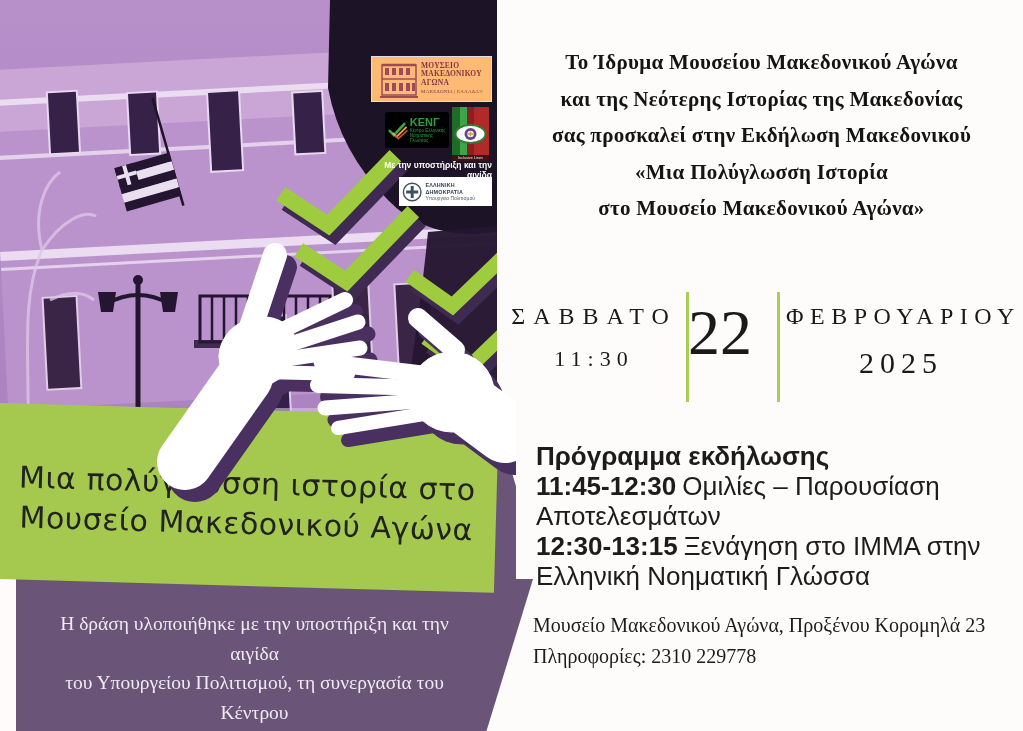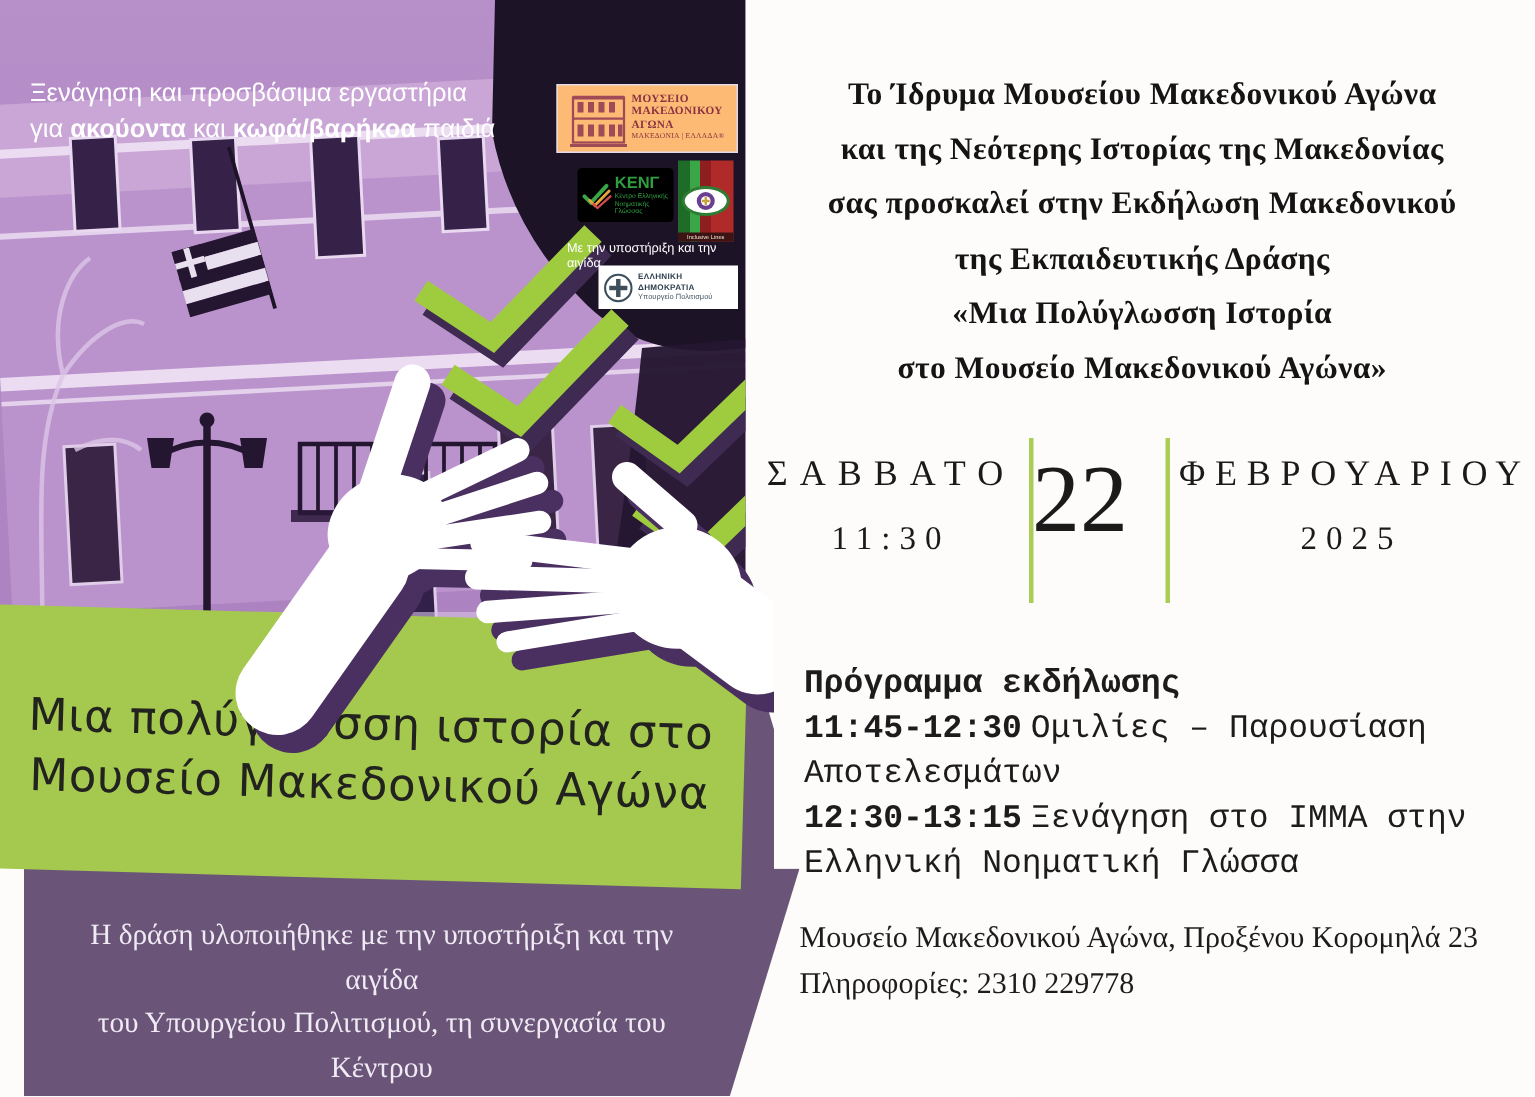--- a/index.html
+++ b/index.html
@@ -31,43 +31,43 @@
             border-radius:3px;display:flex;align-items:center;padding:2px;box-sizing:border-box;}
   .keng-text{margin-left:2px;}
   .keng-acro{color:#2f9e41;font-family:"Liberation Sans",sans-serif;font-weight:bold;font-size:11px;line-height:11px;}
   .keng-sub{color:#2f9e41;font-family:"Liberation Sans",sans-serif;font-size:4.5px;line-height:5px;}
   .eye-box{position:absolute;left:452px;top:107px;width:37px;height:54px;z-index:5;
            background:linear-gradient(90deg,#1f6b28 0 8px,#3aa648 8px 15px,#8f1f1f 15px 22px,#b02a2a 22px 37px);
            display:flex;flex-direction:column;justify-content:flex-end;align-items:center;}
   .eye-glyph{position:absolute;left:2px;top:14px;}
   .eye-label{position:relative;z-index:2;width:100%;background:#3d1414;color:#f5e9d8;text-align:center;
              font-family:"Liberation Sans",sans-serif;font-size:3.8px;line-height:6px;}
-  .support-note{position:absolute;left:378px;top:160px;width:114px;z-index:5;color:#ffffff;
-                font-family:"Liberation Sans",sans-serif;font-size:8.5px;}
+  .support-note{position:absolute;left:378px;top:160px;width:114px;z-index:5;text-align:right;color:#ffffff;
+                font-family:"Liberation Sans",sans-serif;font-size:8.5px;font-weight:bold;}
   .ministry-box{position:absolute;left:399px;top:177px;width:93px;height:29px;background:#ffffff;z-index:5;
                 display:flex;align-items:center;padding:2px 3px;box-sizing:border-box;}
   .ministry-text{margin-left:3px;font-family:"Liberation Sans",sans-serif;color:#2e3e4e;}
   .ministry-l1{font-size:5.4px;font-weight:bold;letter-spacing:.2px;line-height:6.5px;}
   .ministry-l2{font-size:5px;color:#4a5a68;line-height:6px;}
   
   .invite{position:absolute;left:500px;top:44px;width:523px;text-align:center;z-index:6;
           font-family:Liberation Serif, serif;font-weight:bold;font-size:21px;line-height:36.6px;
           color:#141414;letter-spacing:.3px;}
   .day-block{position:absolute;left:505px;top:303px;width:178px;text-align:center;color:#1a1a1a;}
   .day-name{font-size:24px;letter-spacing:8px;}
   .day-time{font-size:22px;letter-spacing:6px;margin-top:16px;}
   .date-sep{position:absolute;top:292px;width:3px;height:110px;background:#a9cd55;}
   .sep-left{left:686px;} .sep-right{left:777px;}
   .day-number{position:absolute;left:688px;top:296px;width:88px;text-align:left;
               font-size:64px;color:#1a1a1a;}
   .month-block{position:absolute;left:786px;top:303px;width:230px;text-align:center;color:#1a1a1a;}
   .month-name{font-size:24px;letter-spacing:6.5px;}
-  .month-year{font-size:22px;letter-spacing:6px;margin-top:16px;}
+  .month-year{font-size:30px;letter-spacing:6px;margin-top:16px;}
   .program{position:absolute;left:536px;top:441px;width:480px;color:#1c1c1c;
-           font-family:Liberation Mono, monospace;font-size:22px;line-height:30px;}
+           font-family:Liberation Sans, sans-serif;font-size:26px;line-height:30px;}
   .program b{margin-right:6px;}
   .contact{position:absolute;left:533px;top:610px;width:480px;color:#1c1c1c;
            font-family:"Liberation Serif",serif;font-size:20px;line-height:31px;}
 </style>
 </head>
 <body>
 
 <div class="page">
 
   <div class="poster">
@@ -207,24 +207,20 @@
     </div>
 
     <div class="purple-band">
       <div class="credits">
         <div>Η δράση υλοποιήθηκε με την υποστήριξη και την αιγίδα</div>
         <div>του Υπουργείου Πολιτισμού, τη συνεργασία του Κέντρου</div>
         <div>Ελληνικής Νοηματικής Γλώσσας και της Inclusive Lines.</div>
       </div>
     </div>
 
-    <div class="top-note">
-      <div>Ξενάγηση και προσβάσιμα εργαστήρια</div>
-      <div><span>για </span><b>ακούοντα</b><span> και </span><b>κωφά/βαρήκοα</b><span> παιδιά</span></div>
-    </div>
 
     <div class="museum-box">
       <svg width="38" height="40" viewBox="0 0 38 40">
         <rect x="2" y="6" width="34" height="30" fill="none" stroke="#a04a57" stroke-width="1.5"></rect>
         <line x1="2" y1="6" x2="36" y2="6" stroke="#a04a57" stroke-width="2.5"></line>
         <line x1="2" y1="20" x2="36" y2="20" stroke="#a04a57" stroke-width="1.5"></line>
         <g fill="#a04a57">
           <rect x="5" y="9" width="4" height="7"></rect>
             <rect x="12" y="9" width="4" height="7"></rect>
           <rect x="19" y="9" width="4" height="7"></rect>
@@ -282,21 +278,20 @@
         <div class="ministry-l1">ΕΛΛΗΝΙΚΗ ΔΗΜΟΚΡΑΤΙΑ</div>
         <div class="ministry-l2">Υπουργείο Πολιτισμού</div>
       </div>
     </div>
   </div>
 
   <div class="invite">
     <div>Το Ίδρυμα Μουσείου Μακεδονικού Αγώνα</div>
     <div>και της Νεότερης Ιστορίας της Μακεδονίας</div>
     <div>σας προσκαλεί στην Εκδήλωση Μακεδονικού</div>
-    <div>της Εκπαιδευτικής Δράσης</div>
     <div>«Μια Πολύγλωσση Ιστορία</div>
     <div>στο Μουσείο Μακεδονικού Αγώνα»</div>
   </div>
 
   <div class="day-block">
     <div class="day-name">ΣΑΒΒΑΤΟ</div>
     <div class="day-time">11:30</div>
   </div>
   <div class="date-sep sep-left"></div>
   <div class="day-number">22</div>

